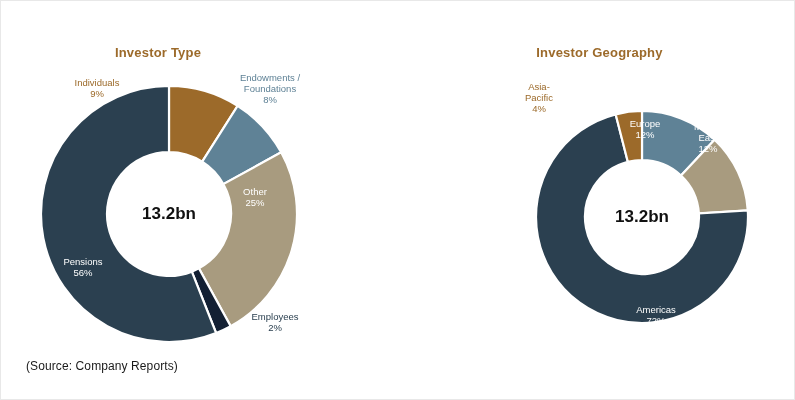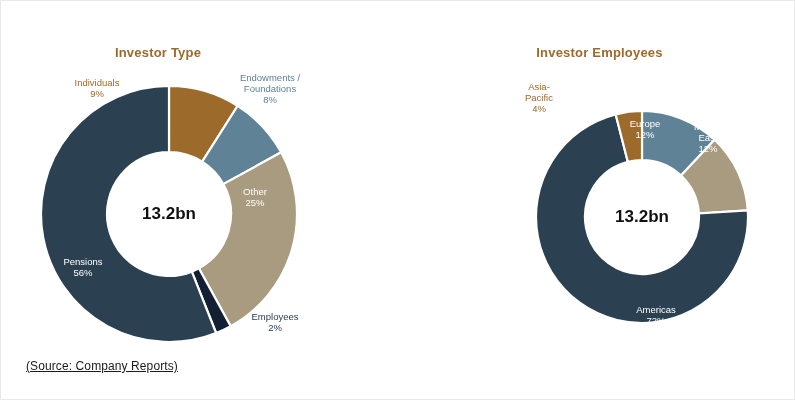--- a/index.html
+++ b/index.html
@@ -69,21 +69,20 @@
   .lbl.inside { fill: #ffffff; }
 
   .source-note {
     position: absolute;
     left: 25px;
     top: 358px;
     font-size: 12px;
     color: #1a1a1a;
     letter-spacing: 0.1px;
     white-space: nowrap;
-    text-decoration: underline;
   }
 </style>
 </head>
 <body>
 
 <div id="page">
 
   <section class="chart-panel" id="panel-left">
     <div class="chart-title">Investor Type</div>
     <svg class="donut" id="donut-0" width="420" height="345" viewBox="0 0 420 345">
@@ -109,21 +108,21 @@
           <text class="lbl" x="269" y="64" fill="#5f8296" text-anchor="middle"><tspan x="269" dy="0">Endowments /</tspan><tspan x="269" dy="11">Foundations</tspan><tspan x="269" dy="11">8%</tspan></text>
           <text class="lbl inside" x="254" y="178" fill="#ffffff" text-anchor="middle"><tspan x="254" dy="0">Other</tspan><tspan x="254" dy="11">25%</tspan></text>
           <text class="lbl" x="274" y="303" fill="#2b4050" text-anchor="middle"><tspan x="274" dy="0">Employees</tspan><tspan x="274" dy="11">2%</tspan></text>
           <text class="lbl inside" x="82" y="248" fill="#ffffff" text-anchor="middle"><tspan x="82" dy="0">Pensions</tspan><tspan x="82" dy="11">56%</tspan></text>
         </g>
         <text class="center-total" x="168" y="198">13.2bn</text>
       </svg>
   </section>
 
   <section class="chart-panel" id="panel-right">
-    <div class="chart-title">Investor Employees</div>
+    <div class="chart-title">Investor Geography</div>
     <svg class="donut" id="donut-1" width="375" height="345" viewBox="0 0 375 345">
         <g>
           <path class="slice" d="M 221 94 A 106 106 0 0 1 293.561993228441 122.72932549333038 L 260.01918503793524 158.44878823697954 A 57 57 0 0 0 221 143 Z" fill="#5f8296">
             <title>Europe 12%</title>
           </path>
           <path class="slice" d="M 293.561993228441 122.72932549333038 A 106 106 0 0 1 326.7908332133968 193.34420492989275 L 277.8875235204115 196.42094038682913 A 57 57 0 0 0 260.01918503793524 158.44878823697954 Z" fill="#a89b7f">
             <title>Middle East 12%</title>
           </path>
           <path class="slice" d="M 326.7908332133968 193.34420492989275 A 106 106 0 1 1 194.63887196052534 97.33018492036511 L 206.82467643160325 144.79075981566803 A 57 57 0 1 0 277.8875235204115 196.42094038682913 Z" fill="#2b4050">
             <title>Americas 72%</title>

